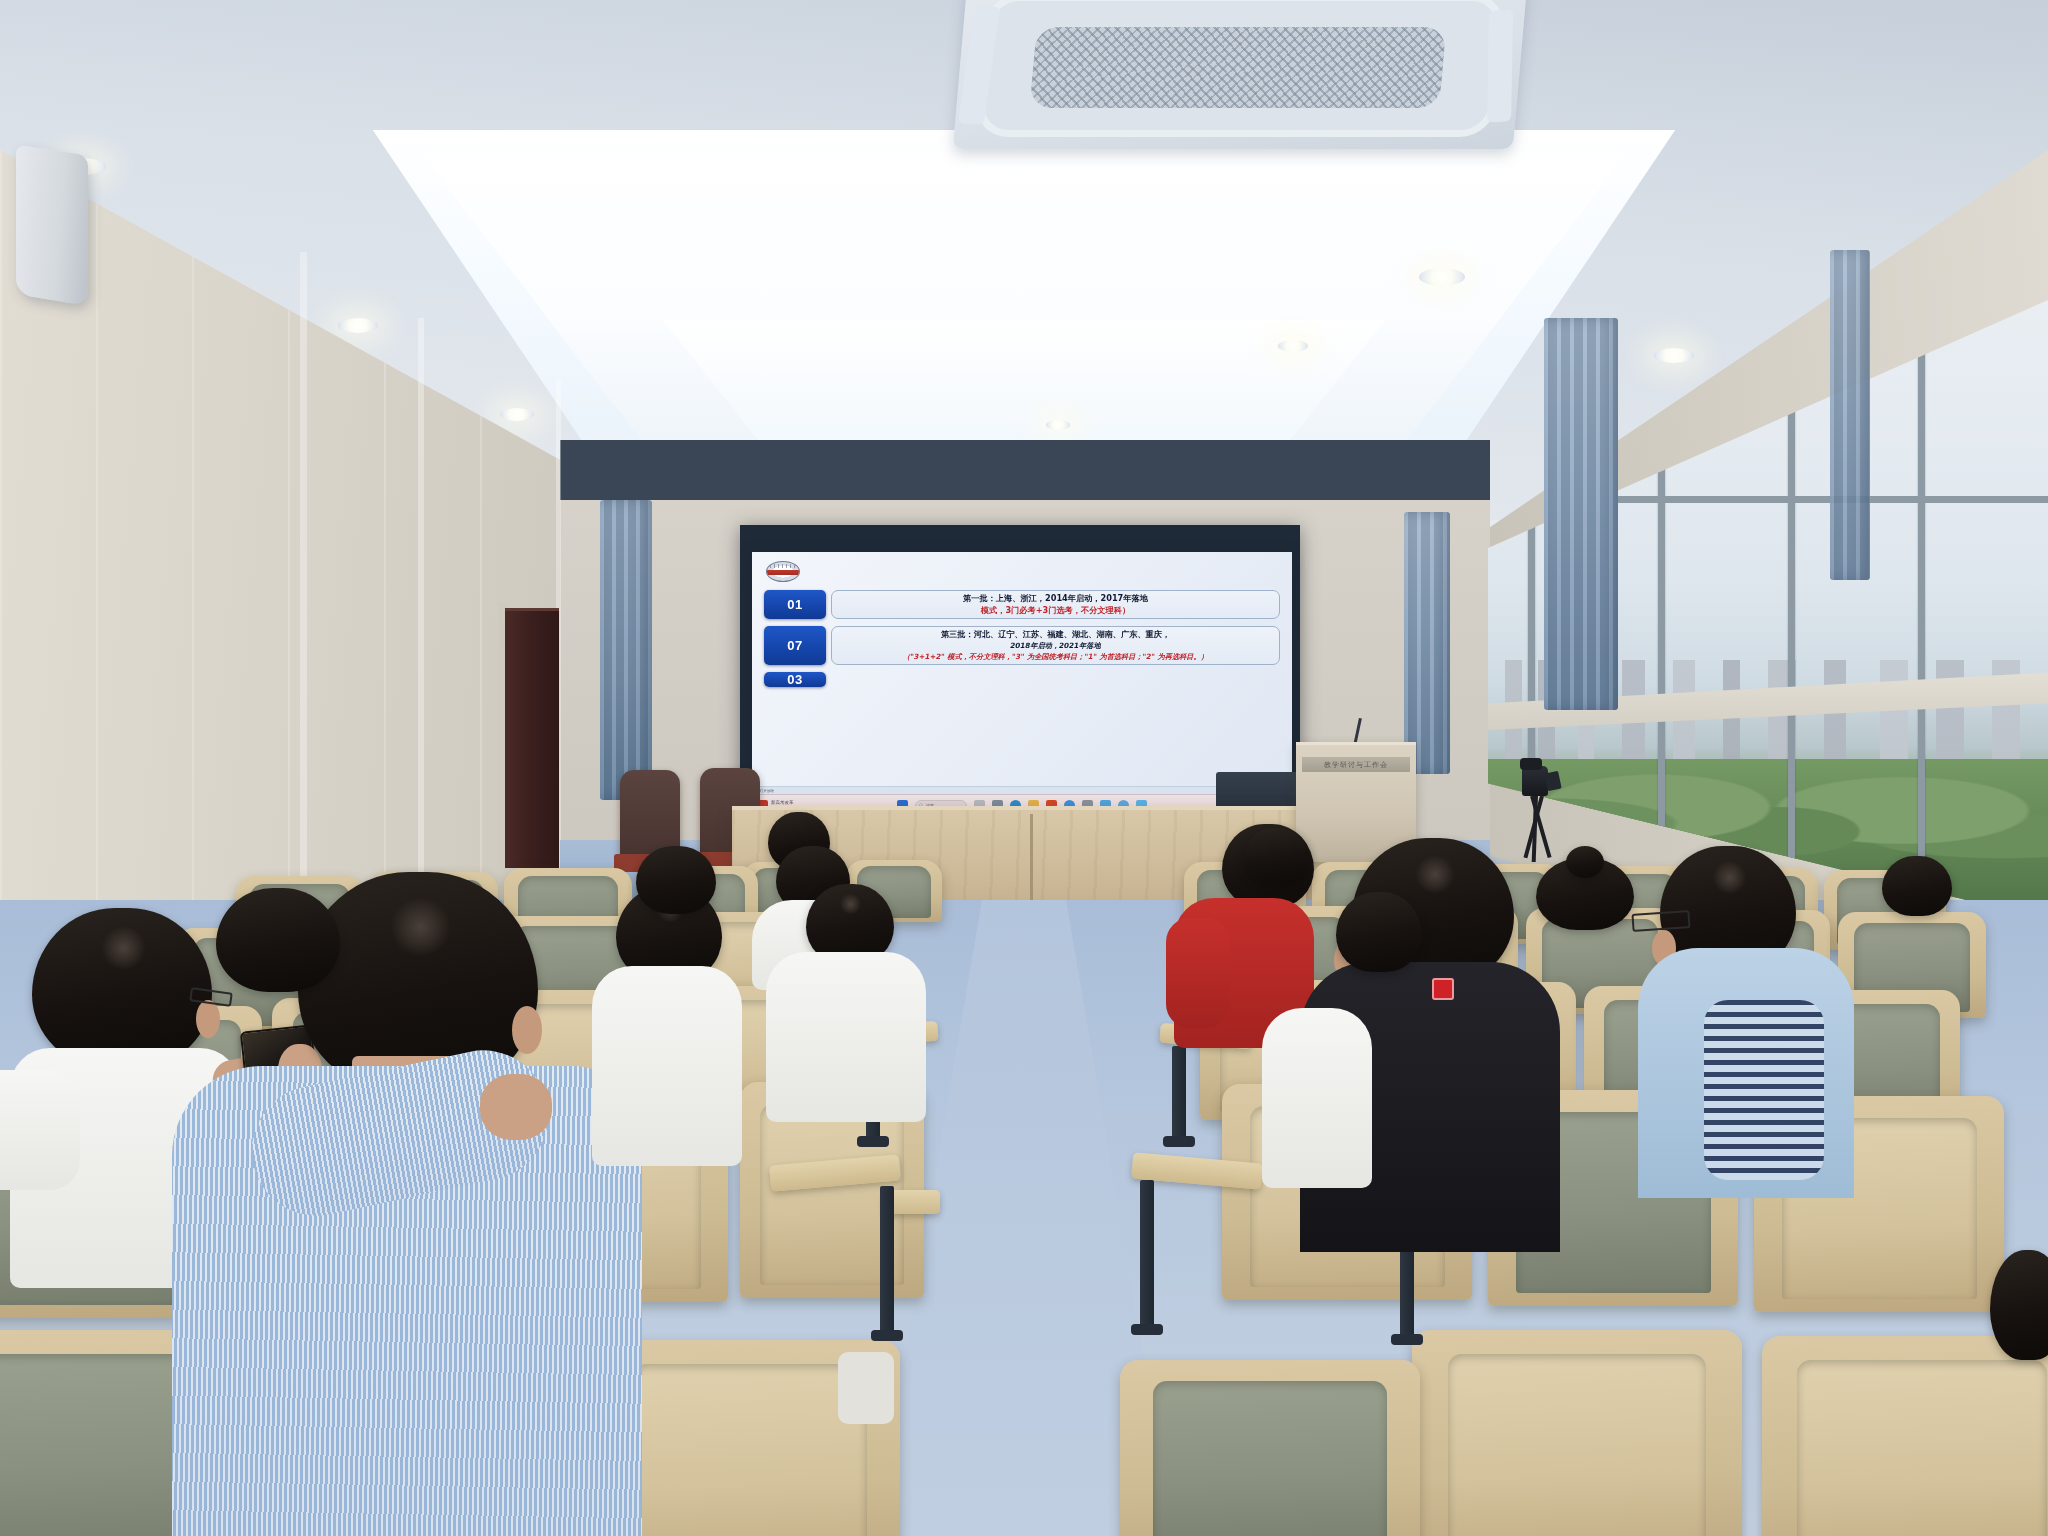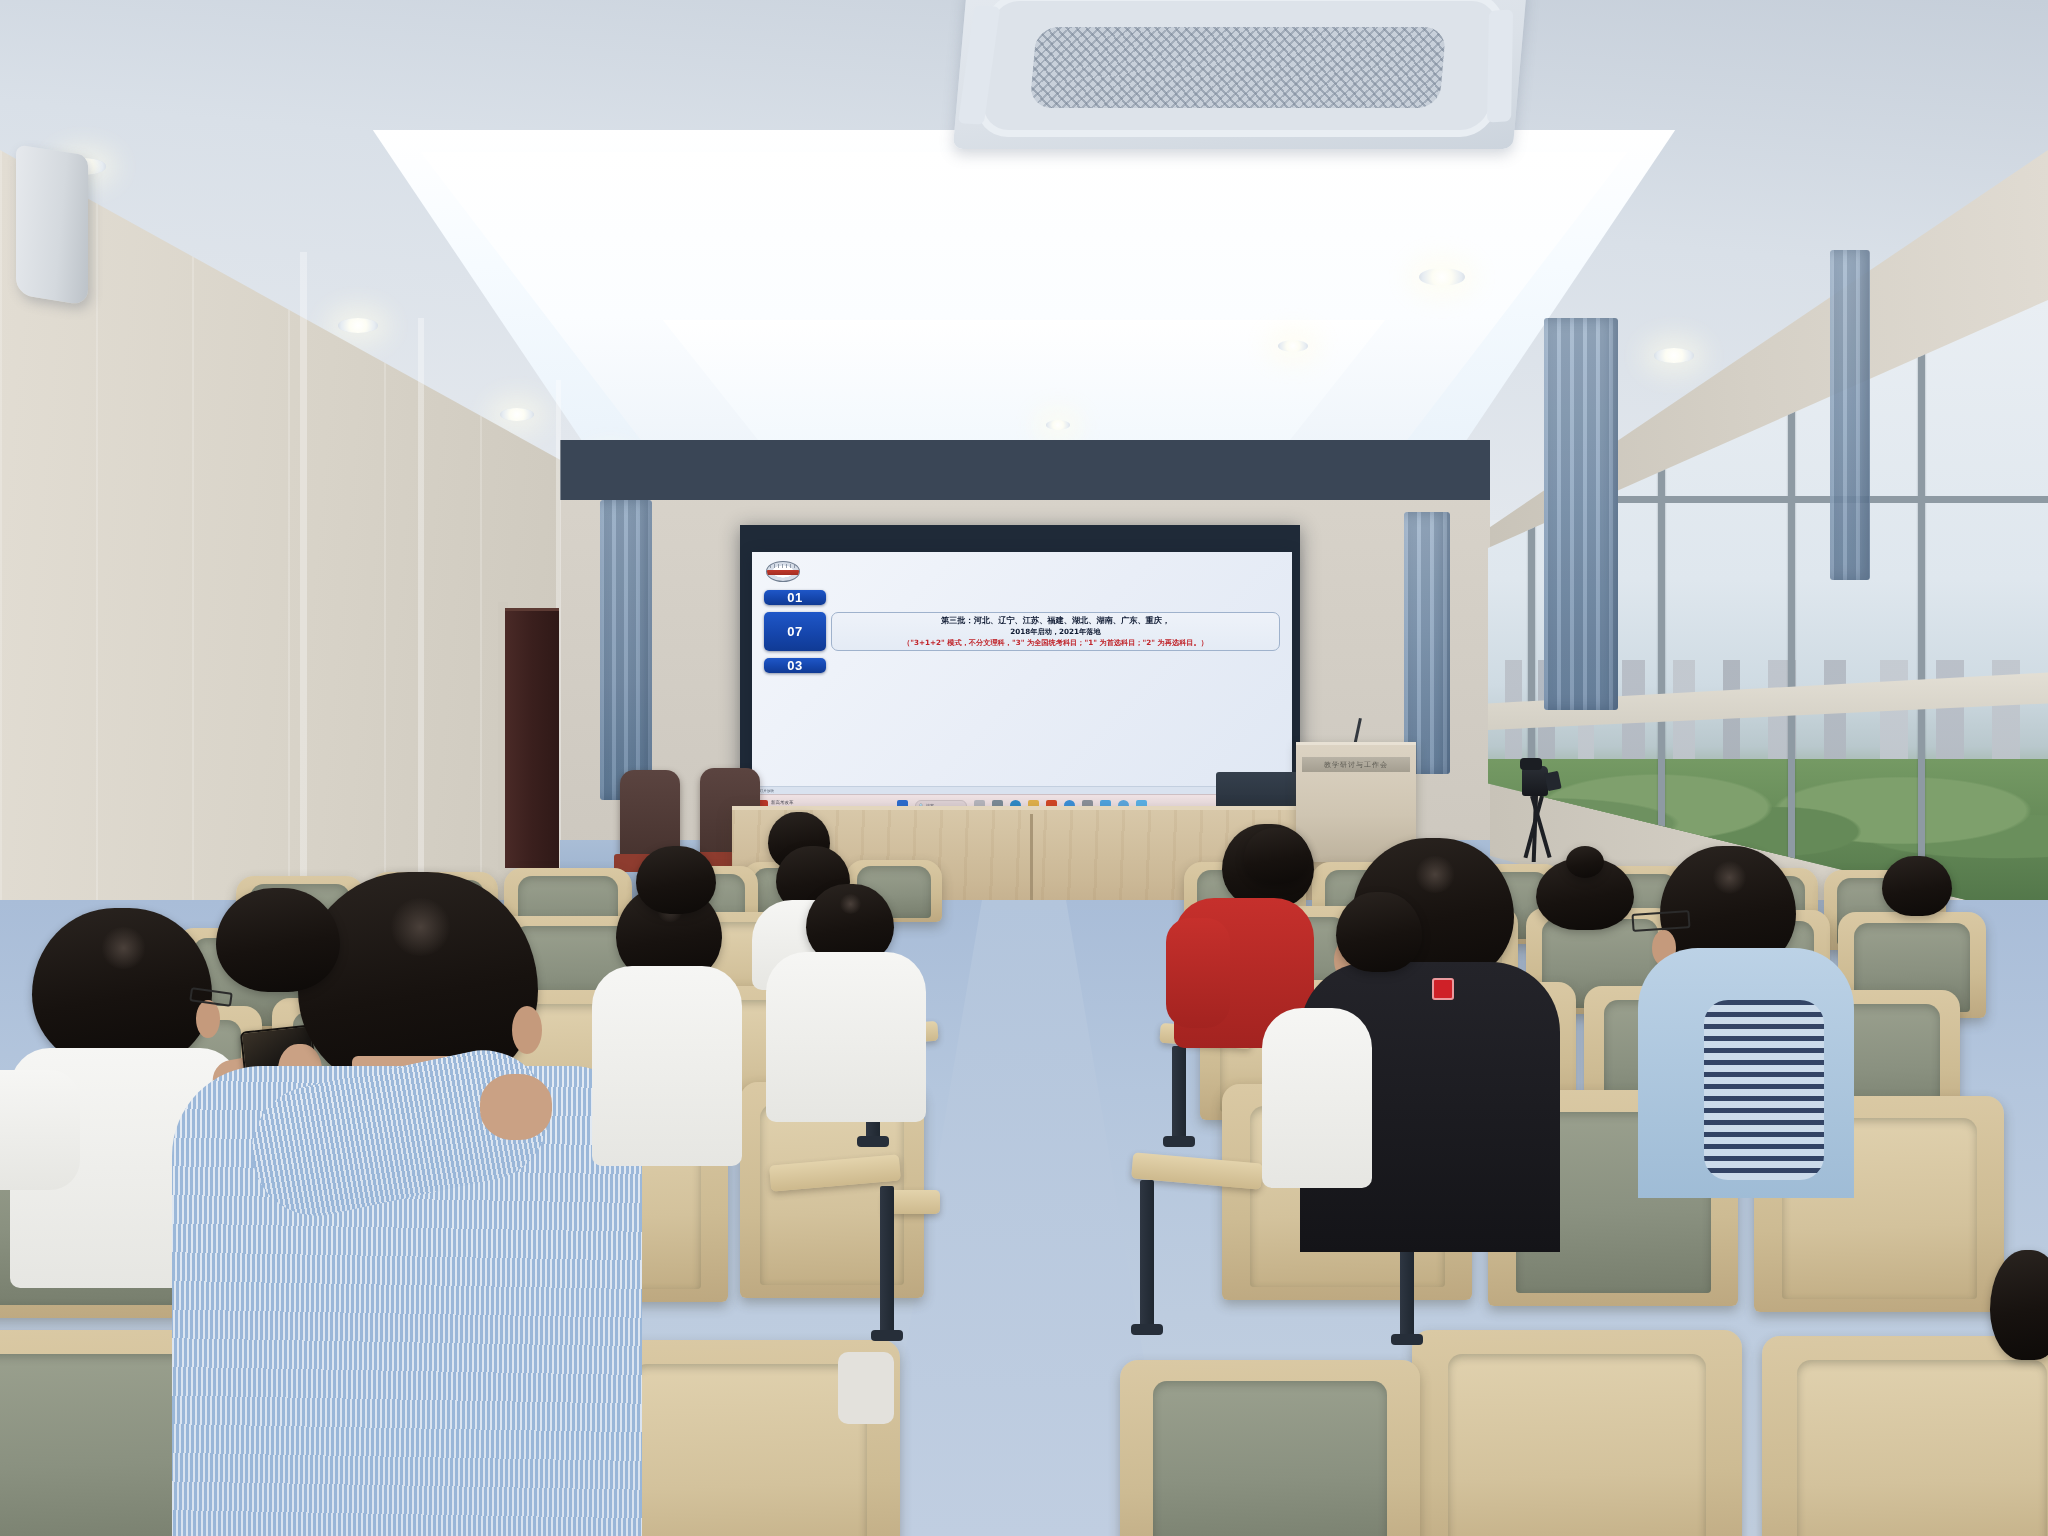--- a/index.html
+++ b/index.html
@@ -214,21 +214,21 @@
   .rbox {
     flex:1; margin-left:5px; border:1px solid #9fb2cc; border-radius:7px;
     background:linear-gradient(180deg,#eef2f9 0%,#e4ebf5 100%);
     display:flex; flex-direction:column; justify-content:center;
     align-items:center; padding:2px 6px; gap:1px;
   }
   .ln { font-size:8.2px; line-height:1.35; white-space:nowrap;
     font-family:"DejaVu Sans", sans-serif; }
   .t-dark { color:#101b33; font-weight:bold; }
   .t-red  { color:#c0242a; font-weight:bold; }
-  .ln.small { font-size:7.2px; }
+  .ln.small { font-size:7.2px;font-style:italic; }
 
   
   .taskbar {
     position:absolute; left:0; right:0; bottom:0; height:22px;
     background:linear-gradient(180deg,#efe2e4 0%,#e7d9dc 100%);
     display:flex; align-items:center;
     border-top:1px solid #cdbfc3;
   }
   .tb-left { display:flex; align-items:center; gap:3px; padding-left:5px; width:130px; }
   .tb-appicon { width:11px; height:11px; border-radius:2px; background:#c0392b; }
@@ -482,20 +482,24 @@
 
   <div class="screen-surround"></div>
   <div class="screen">
     <div class="slide">
       <div class="slide-logo"></div>
 
       <div class="rows">
 
         <div class="srow">
           <div class="badge">01</div>
+          <div class="rbox">
+            <div class="ln t-dark">第一批：上海、浙江，2014年启动，2017年落地</div>
+            <div class="ln t-red">模式，3门必考+3门选考，不分文理科）</div>
+          </div>
         </div>
 
 
         <div class="srow">
           <div class="badge">07</div>
           <div class="rbox">
             <div class="ln t-dark">第三批：河北、辽宁、江苏、福建、湖北、湖南、广东、重庆，</div>
             <div class="ln t-dark small">2018年启动，2021年落地</div>
             <div class="ln t-red small">（"3+1+2" 模式，不分文理科，"3" 为全国统考科目；"1" 为首选科目；"2" 为再选科目。）</div>
           </div>

